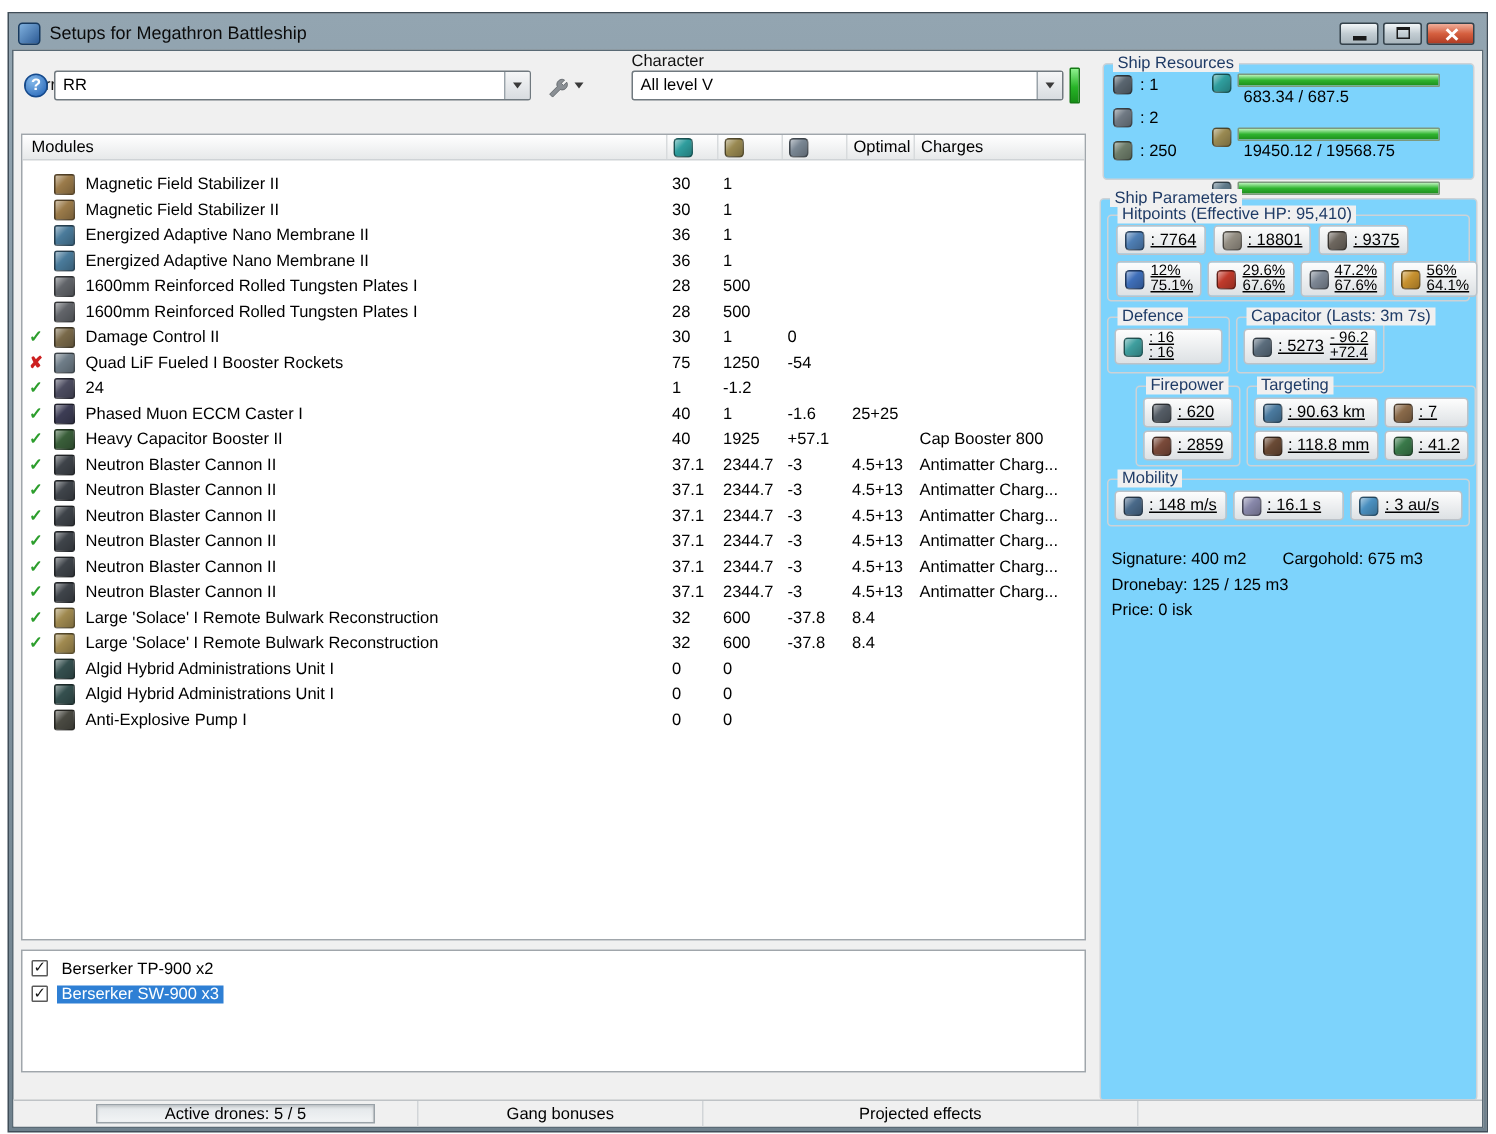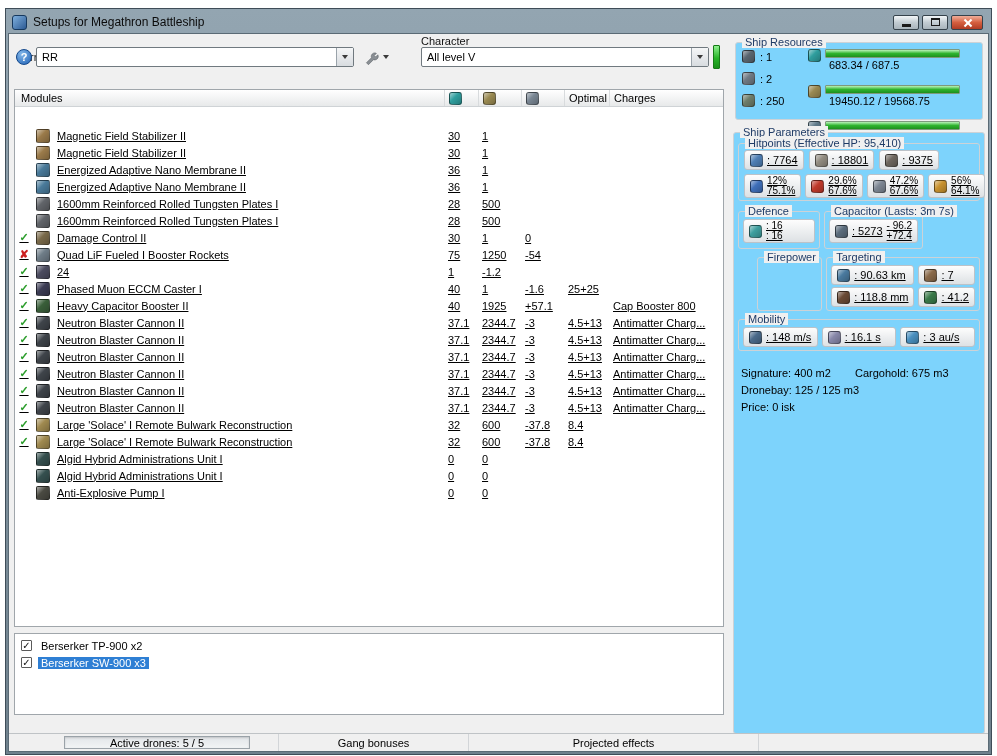--- a/index.html
+++ b/index.html
@@ -33,21 +33,21 @@
   .modules-panel{position:absolute;left:5px;top:55px;width:710px;height:538px;background:#fff;border:1px solid #a0a6ab;overflow:hidden;}
   .tbl-head{display:flex;height:17px;background:linear-gradient(#ffffff,#e7e9ea);border-bottom:1px solid #cfd3d6;align-items:center;}
   .tbl-head .hc{height:100%;display:flex;align-items:center;border-left:1px solid #d8dbdd;padding-left:4px;}
   .tbl-head .hc:first-child{border-left:0;padding-left:6px;}
   .hc.c-name{width:429px;}
   .hc.c-cpu{width:34px;}
   .hc.c-pg{width:43px;}
   .hc.c-cap{width:43px;}
   .hc.c-opt{width:45px;}
   .hc.c-chg{flex:1;}
-  .tbl-body{padding-top:20px;text-decoration:underline;}
+  .tbl-body{padding-top:7px;}
   .mod-row{display:grid;grid-template-columns:18px 20px 391px 34px 43px 43px 45px auto;align-items:center;height:17px;}
   .mod-row .st{text-align:center;font-size:11px;font-weight:bold;}
   .st.active{color:#2d9e2d;}
   .st.offline{color:#cc2020;}
   .icw{display:flex;justify-content:center;}
   .nm{padding-left:4px;white-space:nowrap;overflow:hidden;}
   .num{padding-left:4px;white-space:nowrap;}
   .mini-icon{display:inline-block;width:13px;height:13px;border-radius:3px;border:1px solid rgba(0,0,0,.42);background-image:linear-gradient(135deg,rgba(255,255,255,.55),rgba(255,255,255,0) 42%,rgba(0,0,0,.22));flex:none;}
   .mod-icon{width:14px;height:14px;border-radius:2px;}
 
@@ -553,20 +553,30 @@
                   <span>- 96.2</span>
                   <span>+72.4</span>
                 </span>
               </div>
           </div>
         </div>
 
         <div class="row2">
           <div class="grp fp-grp">
             <span class="grp-title">Firepower</span>
+            <div class="fp-col">
+                <div class="chip">
+                  <span class="mini-icon" style="background-color: rgb(85, 93, 102);"></span>
+                  <span>: 620</span>
+                </div>
+                <div class="chip">
+                  <span class="mini-icon" style="background-color: rgb(122, 74, 58);"></span>
+                  <span>: 2859</span>
+                </div>
+              </div>
           </div>
           <div class="grp tgt-grp">
             <span class="grp-title">Targeting</span>
             <div class="tgt-grid">
                 <div class="chip">
                   <span class="mini-icon" style="background-color: rgb(74, 122, 159);"></span>
                   <span>: 90.63 km</span>
                 </div>
                 <div class="chip">
                   <span class="mini-icon" style="background-color: rgb(138, 106, 74);"></span>

